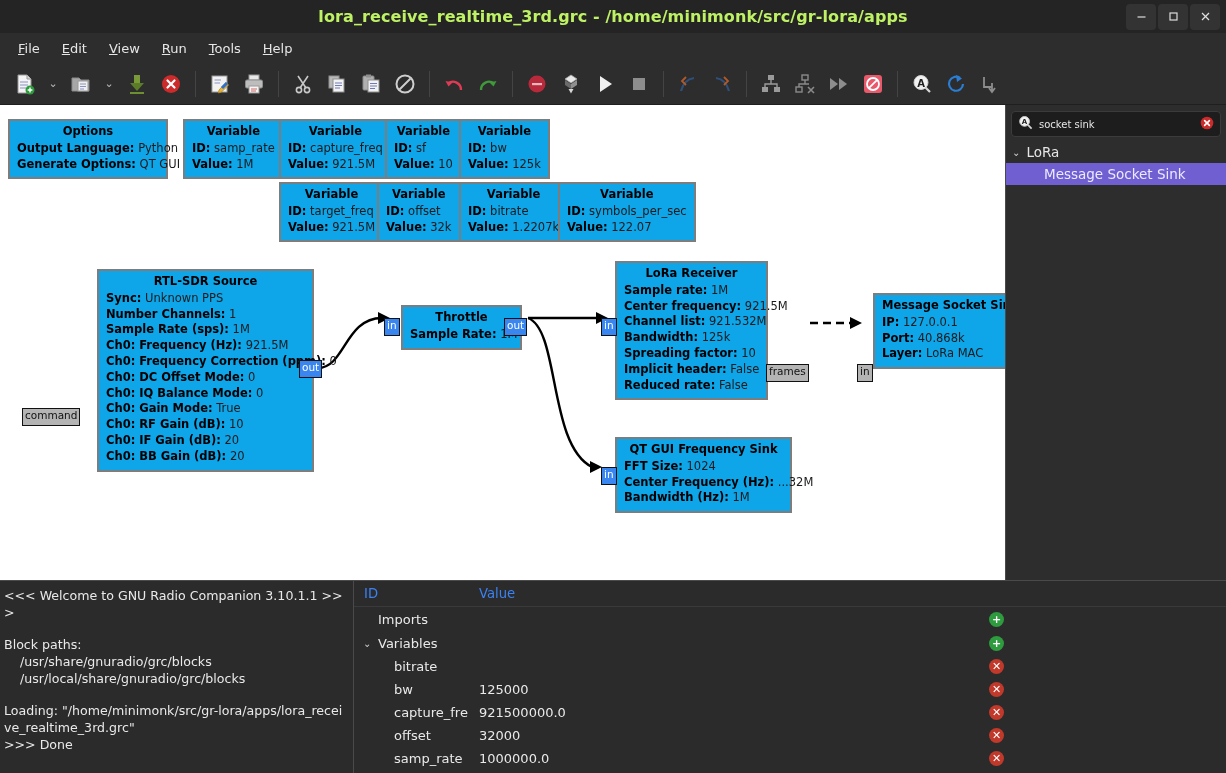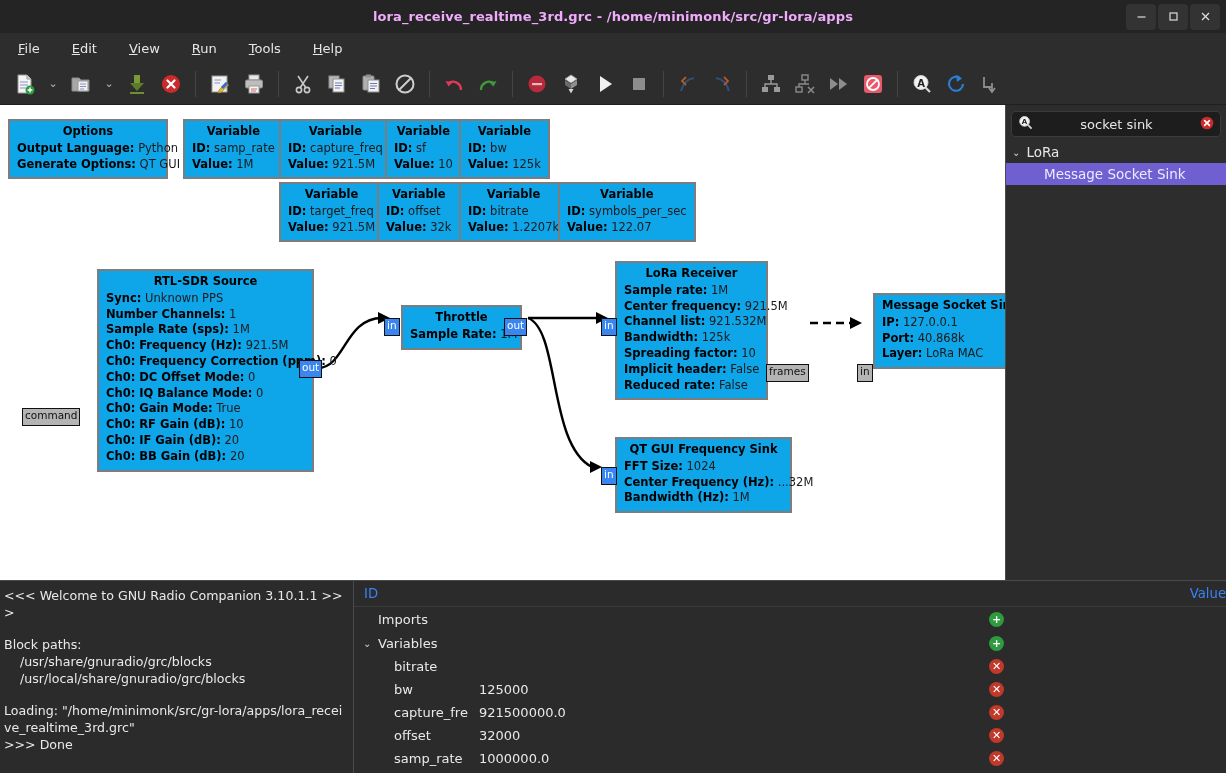--- a/index.html
+++ b/index.html
@@ -10,32 +10,32 @@
     overflow: hidden;
   }
   .app { position: relative; width: 1226px; height: 773px; background: #2d2d2d; }
 
   
   .titlebar {
     position: absolute; left: 0; top: 0; width: 1226px; height: 33px;
     background: #242424; display: flex; align-items: center; justify-content: center;
   }
   .titlebar-text {
-    color: #f0abfc; font-size: 13px; font-weight: bold; letter-spacing: .1px;
+    color: #bef264; font-size: 16px; font-weight: bold; letter-spacing: .1px;
   }
   .winbtns { position: absolute; right: 6px; top: 0; height: 33px; display: flex; align-items: center; gap: 2px; }
   .winbtn {
     width: 30px; height: 26px; border-radius: 4px; display: flex; align-items: center; justify-content: center;
     color: #d8d8d8; font-size: 13px; background: #333333;
   }
 
   
   .menubar {
     position: absolute; left: 0; top: 33px; width: 1226px; height: 30px;
-    background: #2d2d2d; display: flex; align-items: center; padding-left: 8px; gap: 12px;
+    background: #2d2d2d; display: flex; align-items: center; padding-left: 8px; gap: 2px;
   }
   .menuitem {
     color: #e6e6e6; font-size: 13px; padding: 4px 10px; border-radius: 3px;
   }
   .menuitem span.u { text-decoration: underline; }
 
   
   .toolbar {
     position: absolute; left: 0; top: 63px; width: 1226px; height: 42px;
     background: #2d2d2d; display: flex; align-items: center; padding-left: 8px;
@@ -71,21 +71,21 @@
 
   
   .library {
     position: absolute; left: 1006px; top: 105px; width: 220px; height: 475px;
     background: #2d2d2d;
   }
   .searchbar {
     margin: 6px 5px 3px 5px; height: 26px; background: #1d1d1d; border-radius: 4px;
     display: flex; align-items: center; padding: 0 6px; gap: 6px; border: 1px solid #3b3b3b;
   }
-  .searchtext { color: #e6e6e6; font-size: 13px; flex: 1; text-align: center; }
+  .searchtext { color: #e6e6e6; font-size: 10px; flex: 1; }
   .libtree { margin-top: 4px; }
   .libcat {
     display: flex; align-items: center; gap: 6px; padding: 3px 6px;
     color: #e6e6e6; font-size: 13.5px;
   }
   .libitem {
     padding: 3px 6px 3px 38px; font-size: 13.5px; color: #eceaff; background: #6f5fd0;
   }
 
   
@@ -101,21 +101,21 @@
   .vartable {
     position: absolute; left: 353px; top: 580px; width: 873px; height: 193px;
     background: #2b2b2b; border-top: 1px solid #4a4a4a; border-left: 1px solid #4a4a4a;
     overflow: hidden;
   }
   .vt-head {
     display: flex; height: 26px; align-items: center;
     color: #3b82f6; font-size: 13.2px; border-bottom: 1px solid #3a3a3a;
   }
   .vt-head .c1 { width: 125px; padding-left: 10px; }
-  .vt-head .c2 { flex: 1; text-align: right; }
+  .vt-head .c2 { flex: 1; }
   .vt-row {
     display: flex; align-items: center; height: 23px; color: #e9e9e9; font-size: 13px;
     position: relative;
   }
   .vt-row .c1 { width: 125px; padding-left: 10px; overflow: hidden; white-space: nowrap; }
   .vt-row .c1.lvl0 { padding-left: 24px; }
   .vt-row .c1.lvl1 { padding-left: 40px; }
   .vt-row .c2 { flex: 1; }
   .vt-badge {
     position: absolute; right: 222px; width: 15px; height: 15px; border-radius: 50%;

